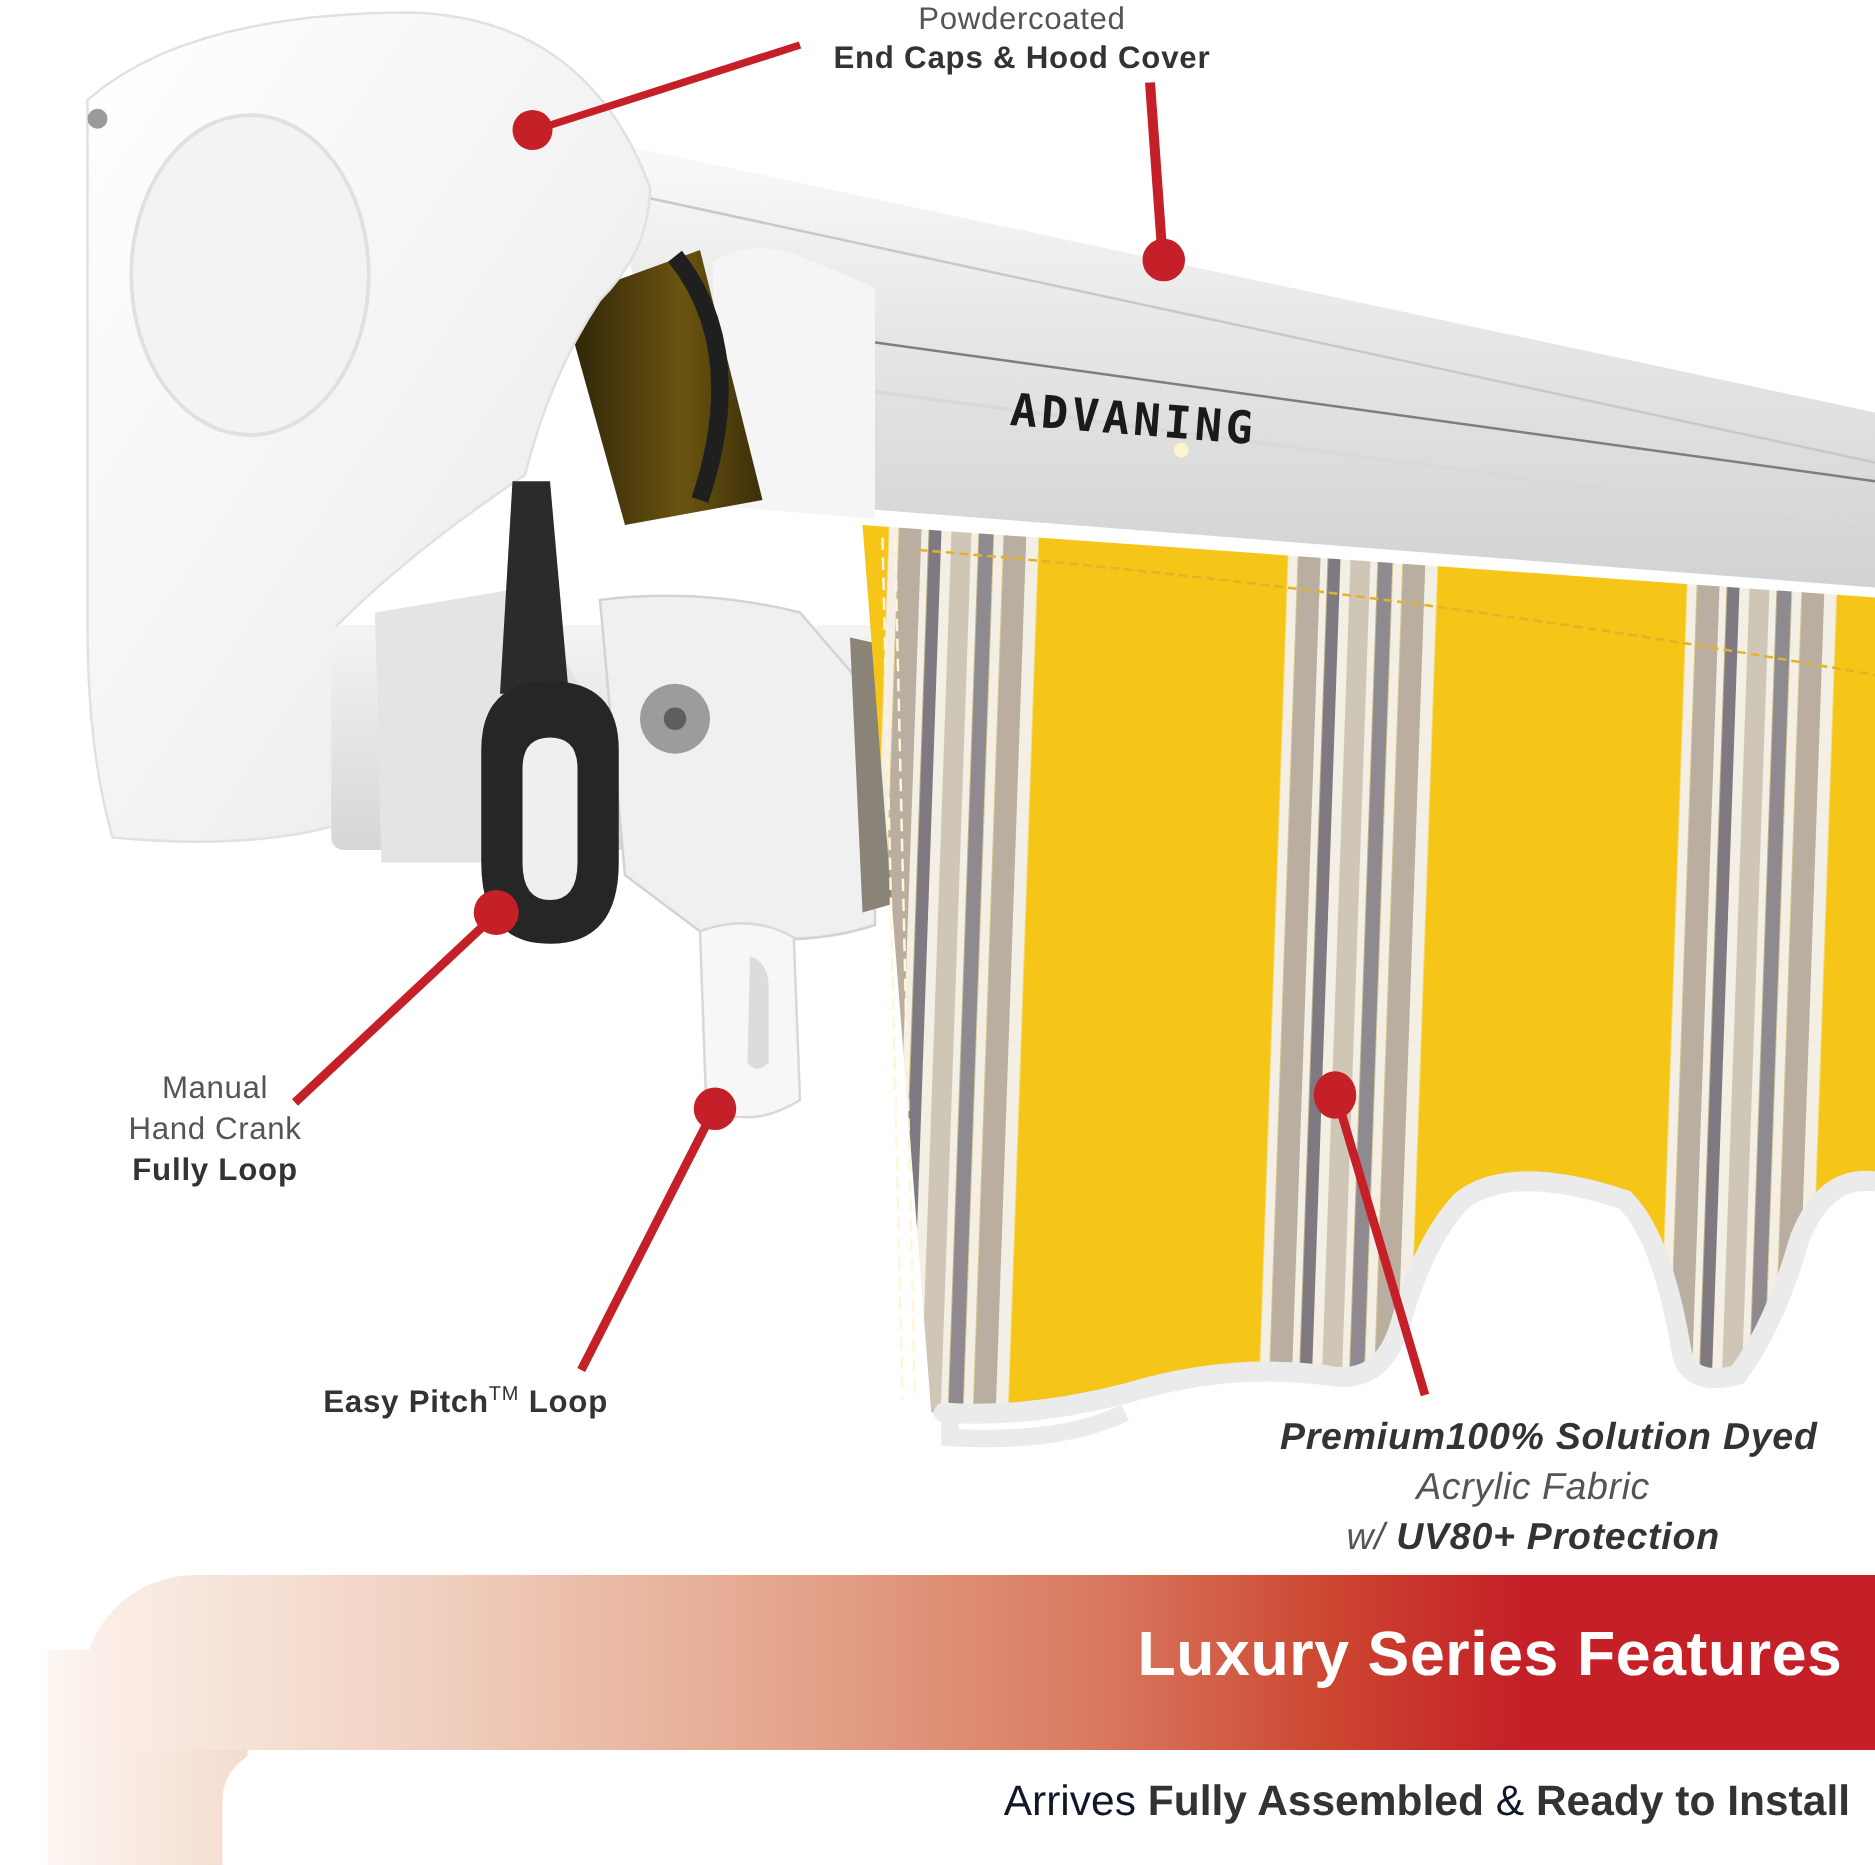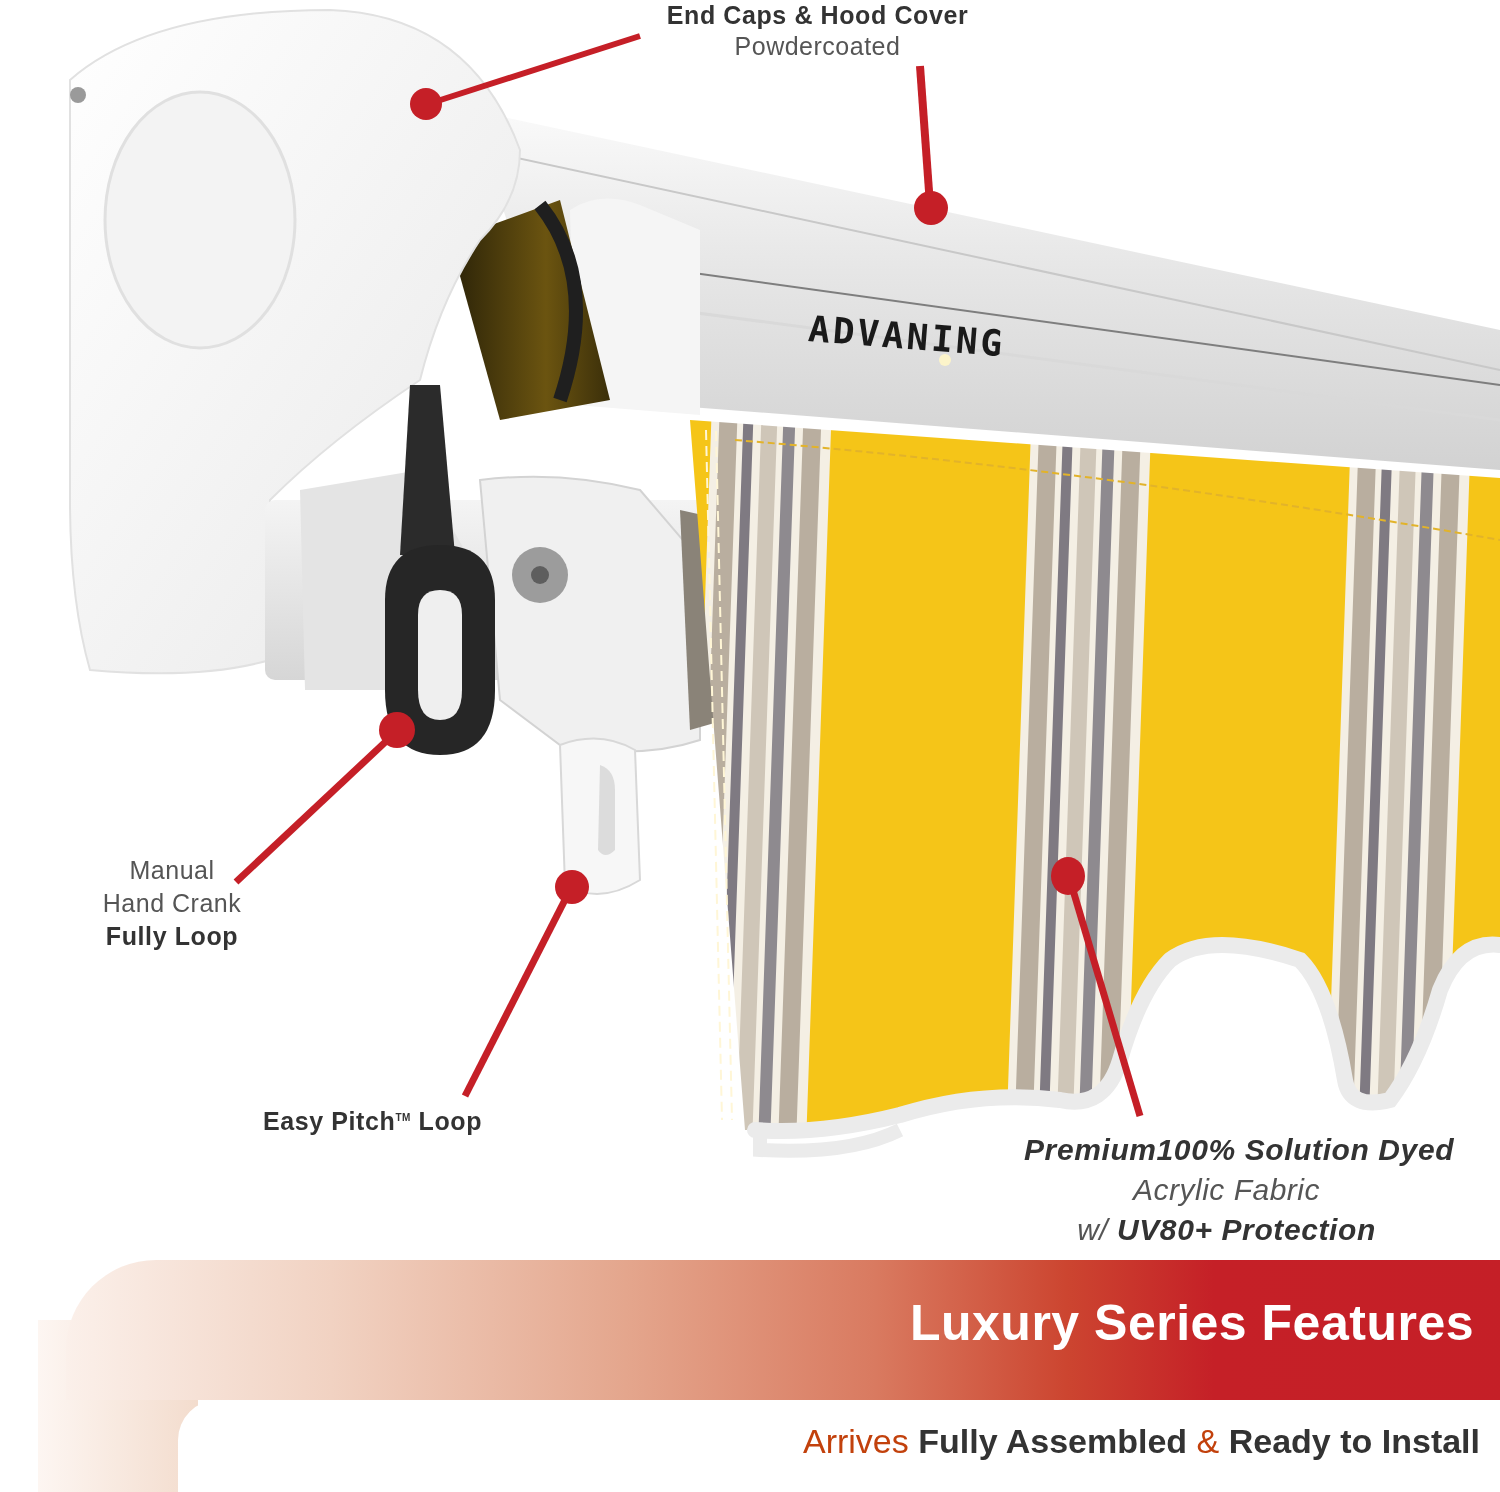--- a/index.html
+++ b/index.html
@@ -15,21 +15,21 @@
       border-top-left-radius:90px;
       background:linear-gradient(90deg, #fbf0ea 0%, #f1d2c2 18%, #e4a68d 38%, #d97a60 55%, #cc4530 68%, #c52027 78%, #c51f27 100%); }
   .banner-left { position:absolute; left:0; top:60px; width:160px; height:172px;
       background:linear-gradient(90deg, #fdf6f2 0%, #f3dccd 100%); }
   .banner-card { position:absolute; left:140px; top:140px; width:1360px; height:100px;
       background:#ffffff; border-top-left-radius:40px; }
   .banner-title { position:absolute; right:64px; top:34px; font-size:50px; font-weight:700;
       color:#ffffff; letter-spacing:0.5px; white-space:nowrap; }
   .banner-sub { position:absolute; right:58px; top:162px; font-size:34px; color:#333333;
       white-space:nowrap; }
-  .banner-sub .light { font-weight:300; color:#c2410c; }
+  .banner-sub .light { font-weight:300; color:#0f172a; }
   .banner-sub .bold { font-weight:700; }
   .brand { position:absolute; left:810px; top:308px; font-family:"DejaVu Sans Mono", monospace;
       font-size:36px; font-weight:700; color:#1a1a1a; letter-spacing:3px;
       transform:rotate(4.5deg); transform-origin:left top; }
 </style>
 </head>
 <body>
 
 <svg id="product-svg" width="1500" height="1260" viewBox="0 0 1500 1260">
   <defs>
@@ -124,33 +124,33 @@
   </g>
   <g fill="#c51f27" stroke="#c51f27">
     <line x1="1070" y1="880" x2="1140" y2="1116" stroke-width="7"></line>
     <ellipse cx="1068" cy="876" rx="17" ry="19" stroke="none"></ellipse>
   </g>
 </svg>
 
 <div class="brand">ADVANING</div>
 
 <div class="label" style="left:640px; top:0px; width:355px; font-size:25px;">
+  <span class="line light">Powdercoated</span>
   <span class="line bold">End Caps &amp; Hood Cover</span>
-  <span class="line light">Powdercoated</span>
 </div>
 
 <div class="label" style="left:72px; top:854px; width:200px; font-size:25px; line-height:1.32;">
   <span class="line light">Manual</span>
   <span class="line light">Hand Crank</span>
   <span class="line bold">Fully Loop</span>
 </div>
 
 <div class="label" style="left:250px; top:1106px; width:245px; font-size:25px;">
   <span class="line bold">
-    <span>Easy Pitch</span><sup style="font-size:10px;font-weight:700;margin-top:45px;">TM</sup> <span>Loop</span>
+    <span>Easy Pitch</span><sup style="font-size:16px;font-weight:400;margin-top:45px;">TM</sup> <span>Loop</span>
   </span>
 </div>
 
 <div class="label" style="left:1024px; top:1130px; width:405px; font-size:30px; line-height:1.34;font-style:italic;">
   <span class="line bold">Premium100% Solution Dyed</span>
   <span class="line light">Acrylic Fabric</span>
   <span class="line">
     <span class="light">w/ </span><span class="bold">UV80+ Protection</span>
   </span>
 </div>

